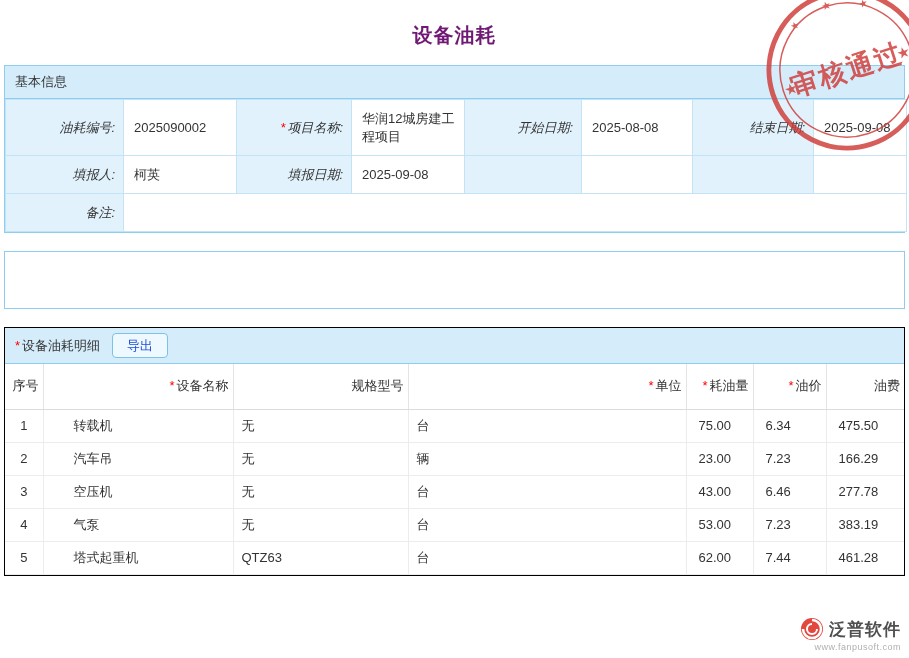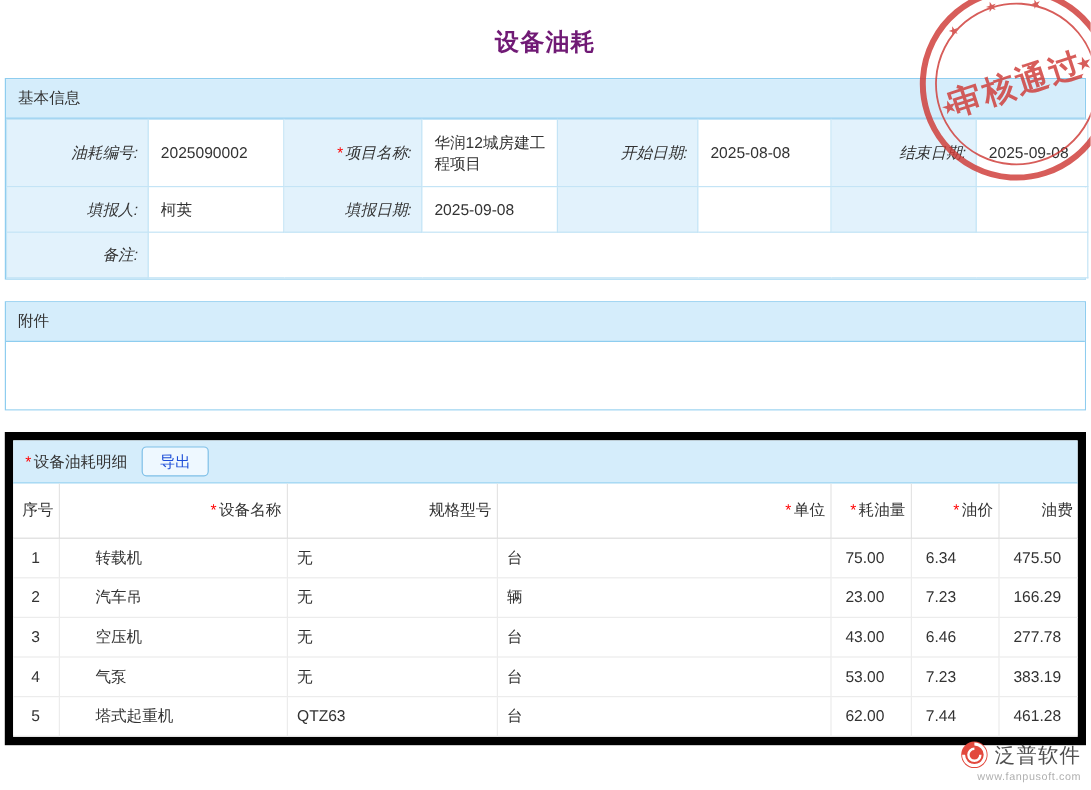--- a/index.html
+++ b/index.html
@@ -42,21 +42,21 @@
   
   .attach-table th {
     border-right:1px solid #e4e4e4; border-bottom:1px solid #e9e9e9;
     height:42px; text-align:center; background:#fff;
   }
   .attach-table th.first { text-align:left; padding-left:18px; }
   .attach-table th.last { border-right:none; }
   .attach-empty { height:56px; background:#fff; }
 
   
-  .details-panel { margin:0 4px; border:7px solid #000000; }
+  .details-panel { margin:0 4px; border:1px solid #000000; }
   .details-header {
     background:#d5edfb; border-bottom:1px solid #8ecdef;
     display:flex; align-items:center; gap:12px;
     padding:5px 10px; height:36px;
   }
   .details-title { font-size:13px; color:#333; }
   .export-btn {
     font-family:"Liberation Sans", sans-serif;
     font-size:13px; color:#1d4ed8;
     background:#eef8ff; border:1px solid #7fc0e8; border-radius:4px;
@@ -80,21 +80,21 @@
     position:absolute; top:-30px; right:-38px; width:200px; height:200px;
     transform:rotate(-18deg); opacity:0.82; pointer-events:none;
   }
   .stamp text { font-family:"Liberation Sans", sans-serif; }
 
   
   .footer-brand {
     position:absolute; right:8px; bottom:6px; text-align:right;
   }
   .brand-row { display:flex; align-items:center; gap:5px; justify-content:flex-end; }
-  .brand-name { font-size:17px; font-weight:normal; color:#4f4f4f; letter-spacing:1px; }
+  .brand-name { font-size:17px; font-weight:bold; color:#4f4f4f; letter-spacing:1px; }
   .brand-url { font-size:9px; color:#b0b0b0; margin-top:1px; letter-spacing:0.5px; }
 </style>
 </head>
 <body>
 
 <div class="page">
 
   <div class="page-title">设备油耗</div>
 
   <div class="panel">
@@ -133,21 +133,20 @@
       </tr>
       <tr>
         <td class="lbl"><span>备注:</span></td>
         <td class="val" colspan="7"></td>
       </tr>
     </tbody>
       </table>
   </div>
 
   <div class="panel">
-    <div class="panel-header">附件</div>
     <div class="attach-empty"></div>
   </div>
 
   <div class="details-panel">
     <div class="details-header">
       <span class="details-title"><span class="req">*</span><span>设备油耗明细</span></span>
       <button class="export-btn">导出</button>
     </div>
     <table class="detail-table">
       <colgroup>

